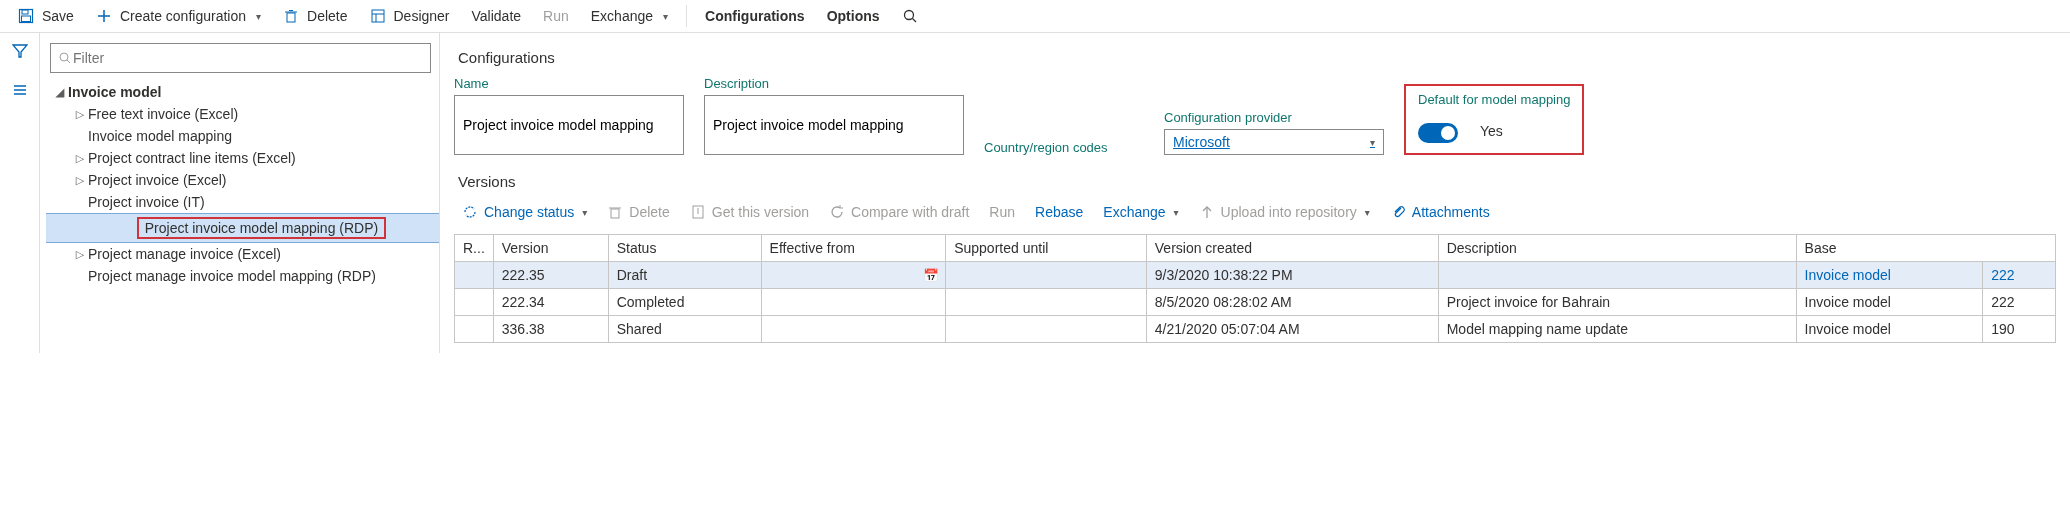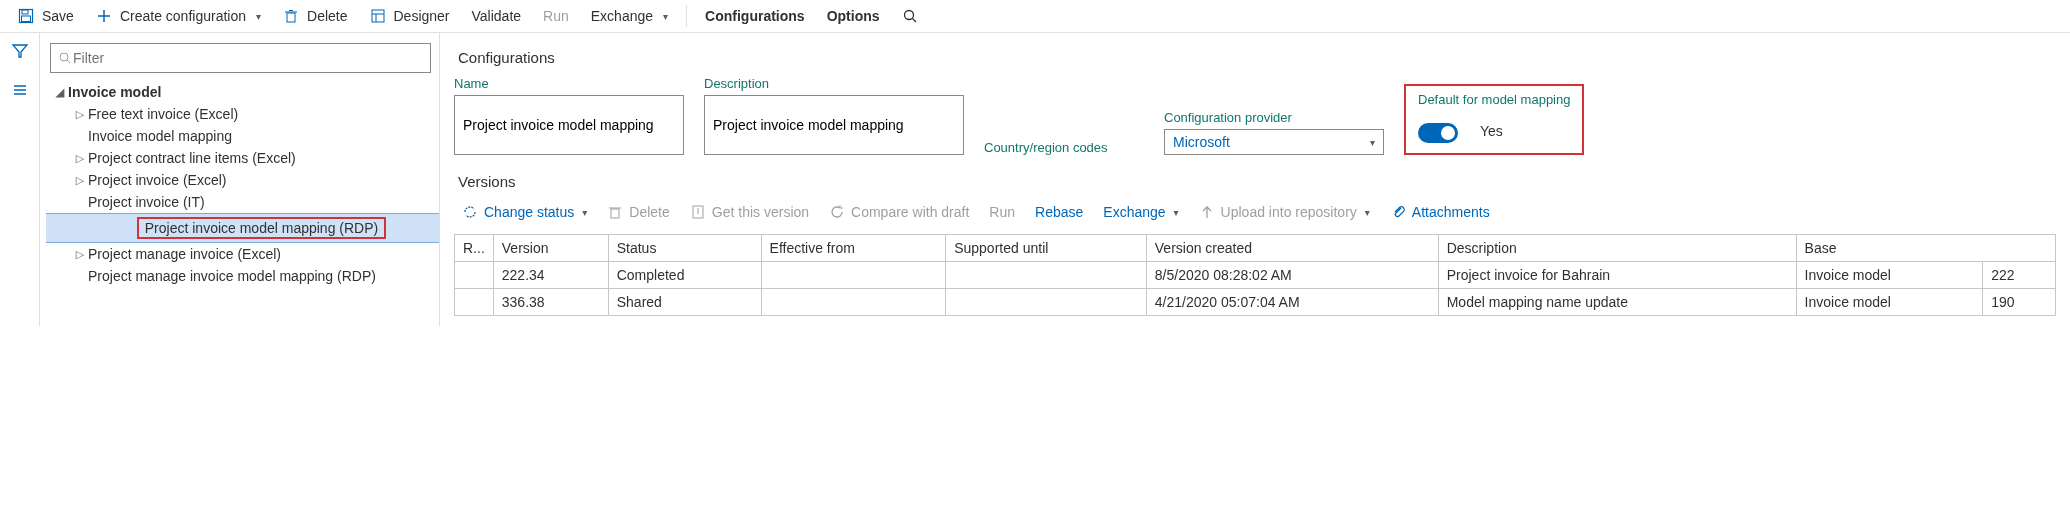--- a/index.html
+++ b/index.html
@@ -26,21 +26,21 @@
 .tree-item.selected .label { border: 2px solid #d13438; padding: 1px 6px; background: #cfe2f7; display: inline-block; }
 
 .detail-pane { flex: 1; padding: 10px 14px; }
 .section-title { font-size: 15px; margin: 6px 0 10px 4px; }
 .field-row { display: flex; gap: 20px; margin-bottom: 18px; align-items: flex-end; }
 .field { display: flex; flex-direction: column; gap: 4px; }
 .field-label { font-size: 13px; color: #0f766e; }
 .text-input { border: 1px solid #8a8886; padding: 21px 8px; font-family: inherit; font-size: 14px; background: #fff; }
 .name-input { width: 230px; }
 .desc-input { width: 260px; }
-.select { border: 1px solid #8a8886; padding: 4px 8px; width: 220px; color: #0066b8; display: flex; justify-content: space-between; align-items: center; }
+.select { border: 1px solid #8a8886; padding: 4px 8px; width: 220px; color: #0066b8; display: flex; justify-content: space-between; align-items: center; text-decoration: underline; }
 .toggle-box { display: flex; align-items: center; gap: 10px; border: 2px solid #d13438; padding: 6px 12px 10px 12px; }
 .toggle-box .field-label { margin-bottom: 6px; }
 .toggle { width: 40px; height: 20px; border-radius: 10px; background: #0066b8; position: relative; }
 .toggle::after { content: ""; position: absolute; width: 14px; height: 14px; background: #fff; border-radius: 50%; top: 3px; right: 3px; }
 
 .versions-title { font-weight: 400; font-size: 15px; margin: 10px 0 8px 4px; }
 .ver-toolbar { display: flex; align-items: center; gap: 12px; padding: 4px 4px 8px 4px; flex-wrap: wrap; }
 .ver-btn { display: inline-flex; align-items: center; gap: 6px; color: #a19f9d; background: none; border: none; font-family: inherit; font-size: 14px; cursor: pointer; padding: 2px 4px; }
 .ver-btn.link { color: #0066b8; }
 
@@ -271,20 +271,33 @@
           <th>Version</th>
           <th>Status</th>
           <th>Effective from</th>
           <th>Supported until</th>
           <th>Version created</th>
           <th>Description</th>
           <th colspan="2">Base</th>
         </tr>
       </thead>
       <tbody id="ver-body">
+          <tr class="selected">
+            <td class="rowhandle"></td>
+            <td>222.35</td>
+            <td>Draft</td>
+            <td class="date-cell">
+              <span class="cal-icon">📅</span>
+            </td>
+            <td></td>
+            <td>9/3/2020 10:38:22 PM</td>
+            <td></td>
+            <td class="linkcell">Invoice model</td>
+            <td class="linkcell">222</td>
+          </tr>
           <tr>
             <td class="rowhandle"></td>
             <td>222.34</td>
             <td>Completed</td>
             <td></td>
             <td></td>
             <td>8/5/2020 08:28:02 AM</td>
             <td>Project invoice for Bahrain</td>
             <td>Invoice model</td>
             <td>222</td>

